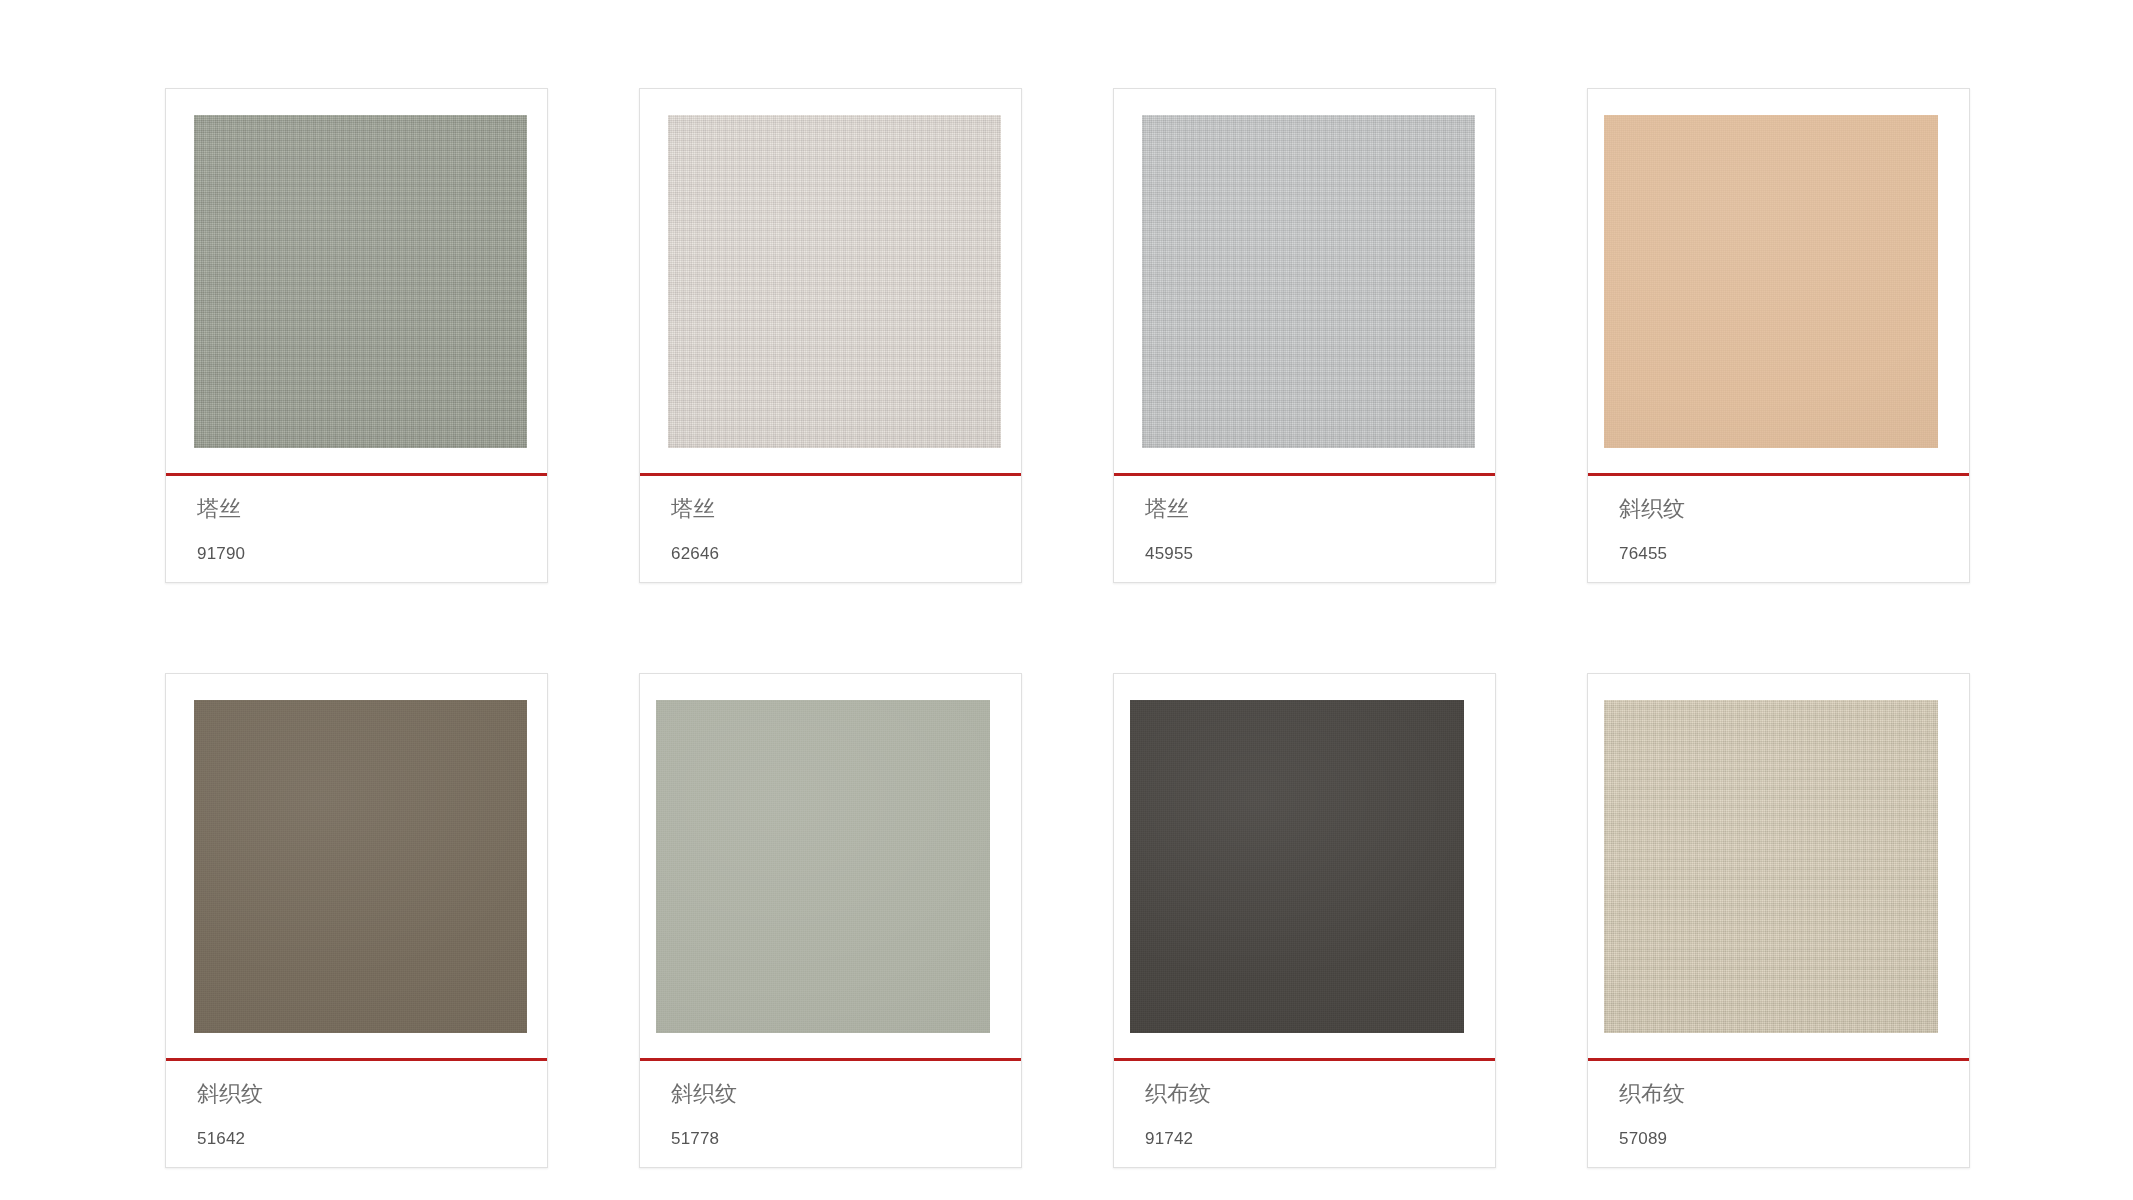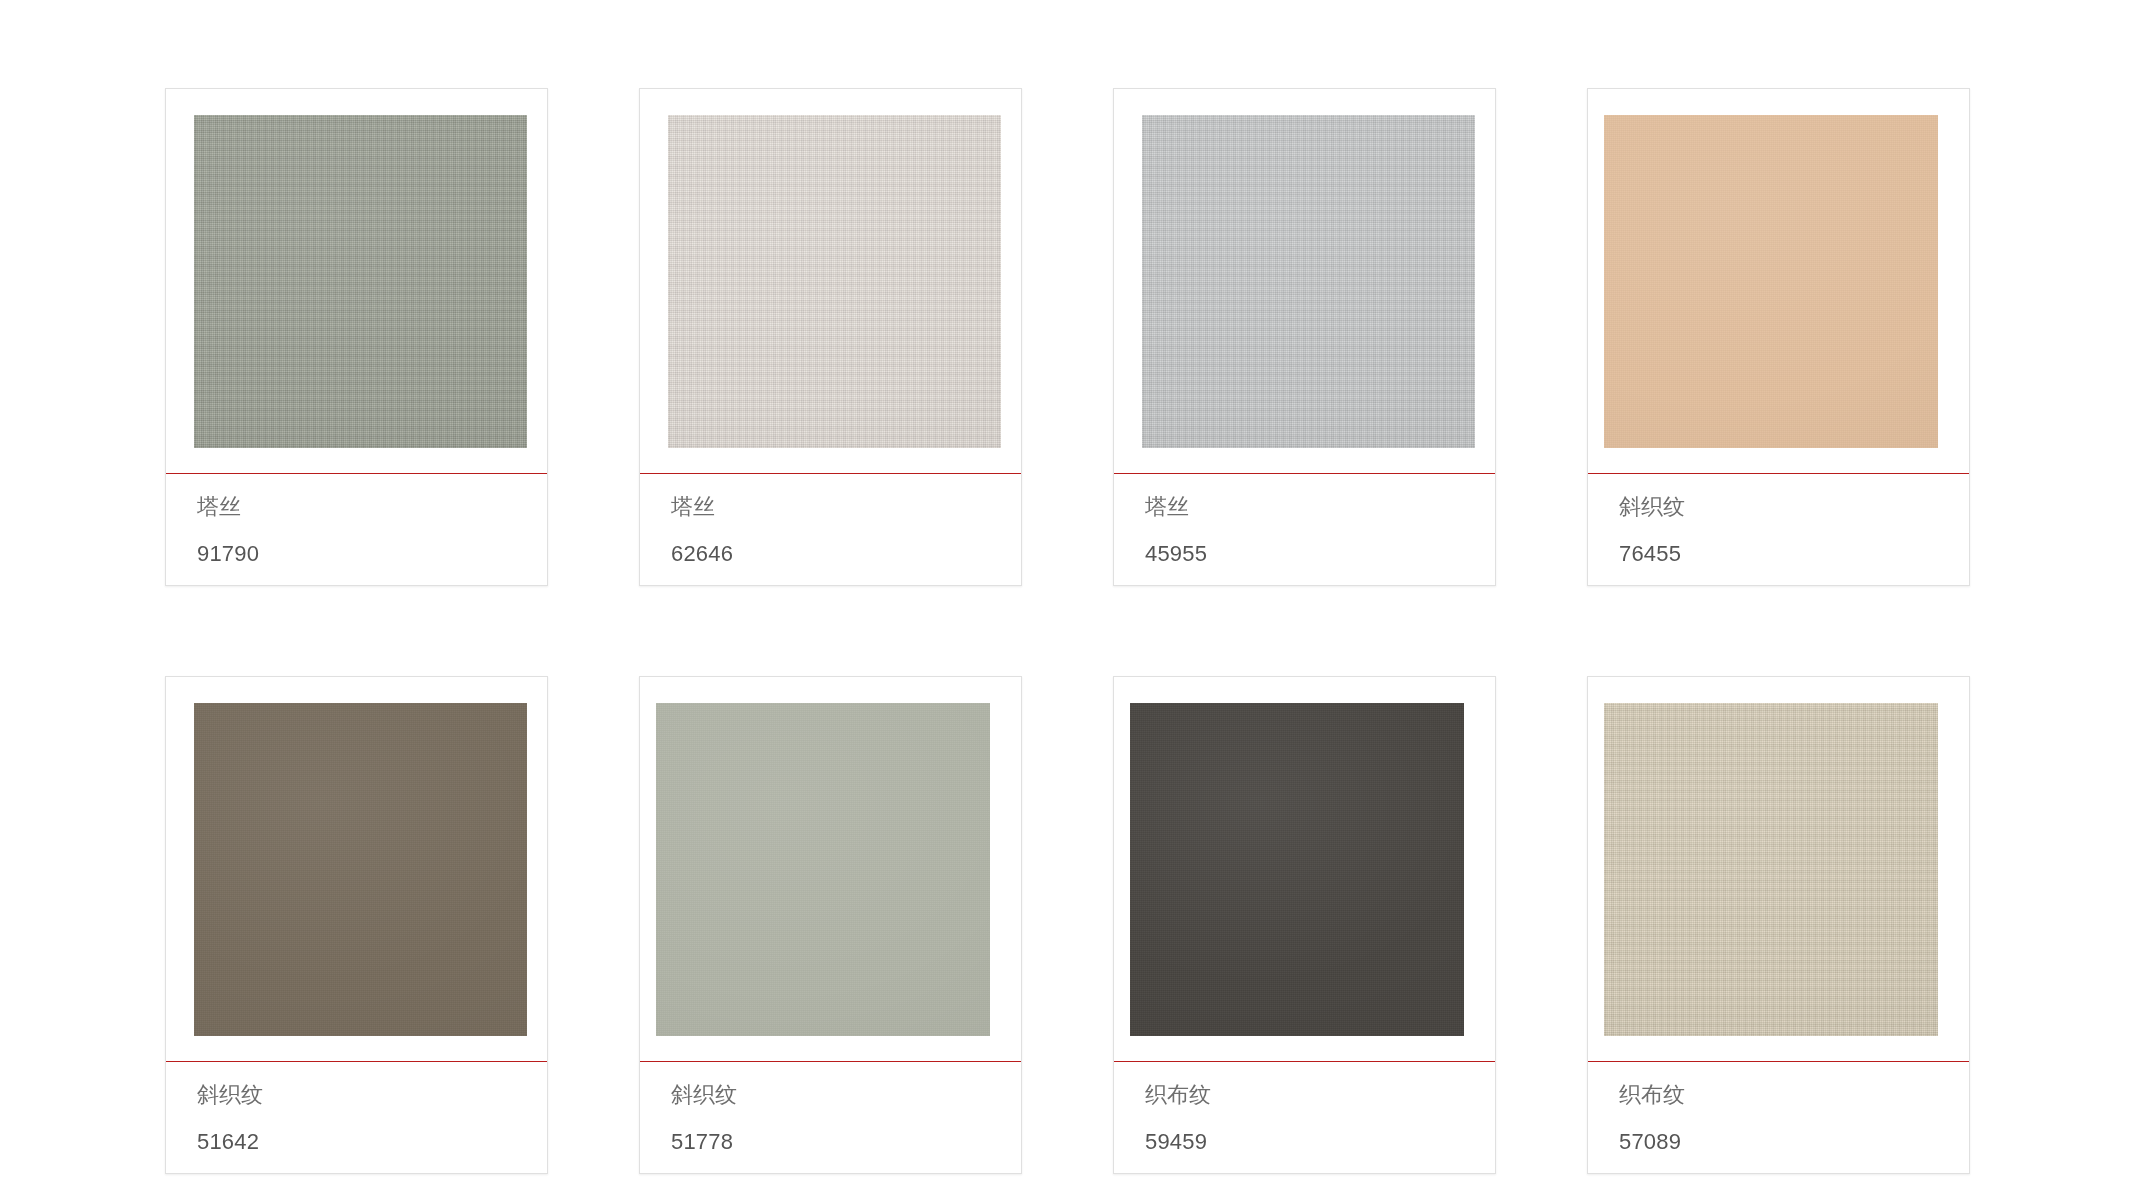--- a/index.html
+++ b/index.html
@@ -102,36 +102,36 @@
     inset: 0;
     background:
       radial-gradient(130% 100% at 38% 30%,
         rgba(255,255,255,0.055) 0%,
         rgba(255,255,255,0.0) 55%,
         rgba(0,0,0,0.035) 100%);
     pointer-events: none;
   }
 
   .swatch-meta {
-    border-top: 1px solid #b91c1c;
+    border-top: 3px solid #b91c1c;
     padding: 22px 20px 20px 31px;
     box-sizing: border-box;
     flex: 1;
   }
 
   .swatch-name {
     font-size: 22px;
     line-height: 1;
     color: #6e6e6e;
     margin-bottom: 25px;
     white-space: nowrap;
   }
 
   .swatch-code {
-    font-size: 22px;
+    font-size: 17px;
     line-height: 1;
     color: #555555;
     white-space: nowrap;
     letter-spacing: 0.2px;
   }
 </style>
 </head>
 <body>
 
 <div id="swatch-grid">
@@ -209,21 +209,21 @@
     </div>
     <div class="swatch-card">
       <div class="swatch-media flush">
         <div class="swatch-tile smooth" style="background: rgb(71, 68, 64);">
           <div class="weave"></div>
           <div class="sheen"></div>
         </div>
       </div>
       <div class="swatch-meta">
         <div class="swatch-name">织布纹</div>
-        <div class="swatch-code">59459</div>
+        <div class="swatch-code">91742</div>
       </div>
     </div>
     <div class="swatch-card">
       <div class="swatch-media flush">
         <div class="swatch-tile" style="background: rgb(217, 207, 184);">
           <div class="weave"></div>
           <div class="sheen"></div>
         </div>
       </div>
       <div class="swatch-meta">

